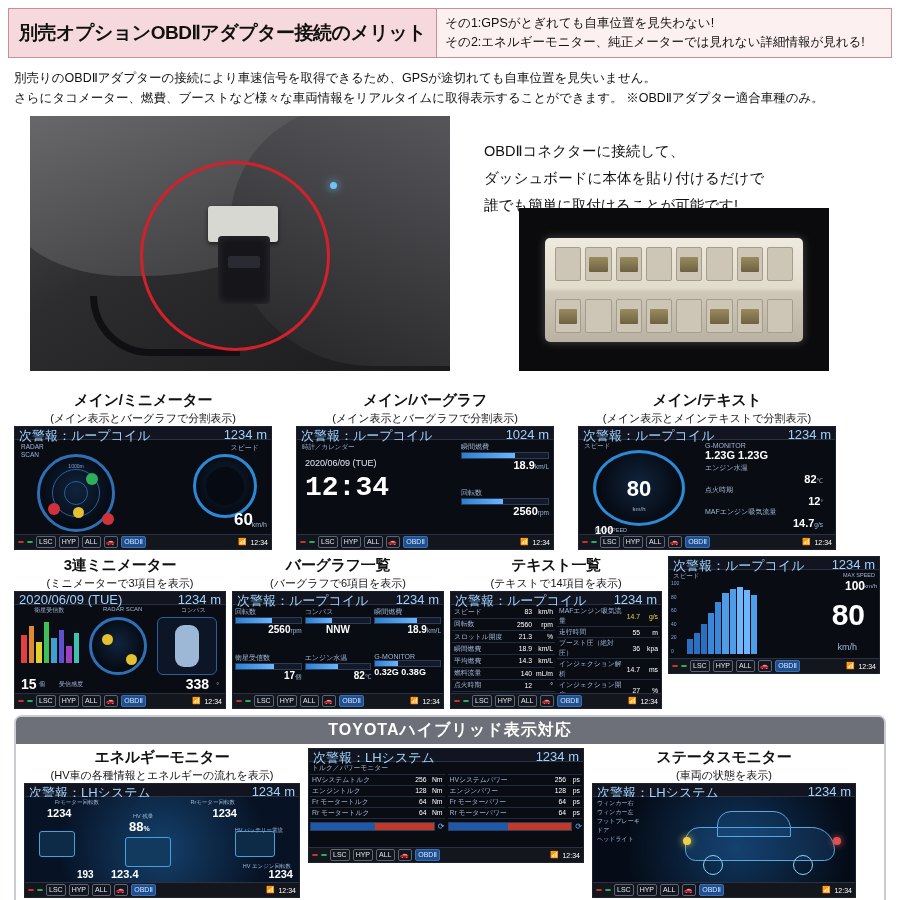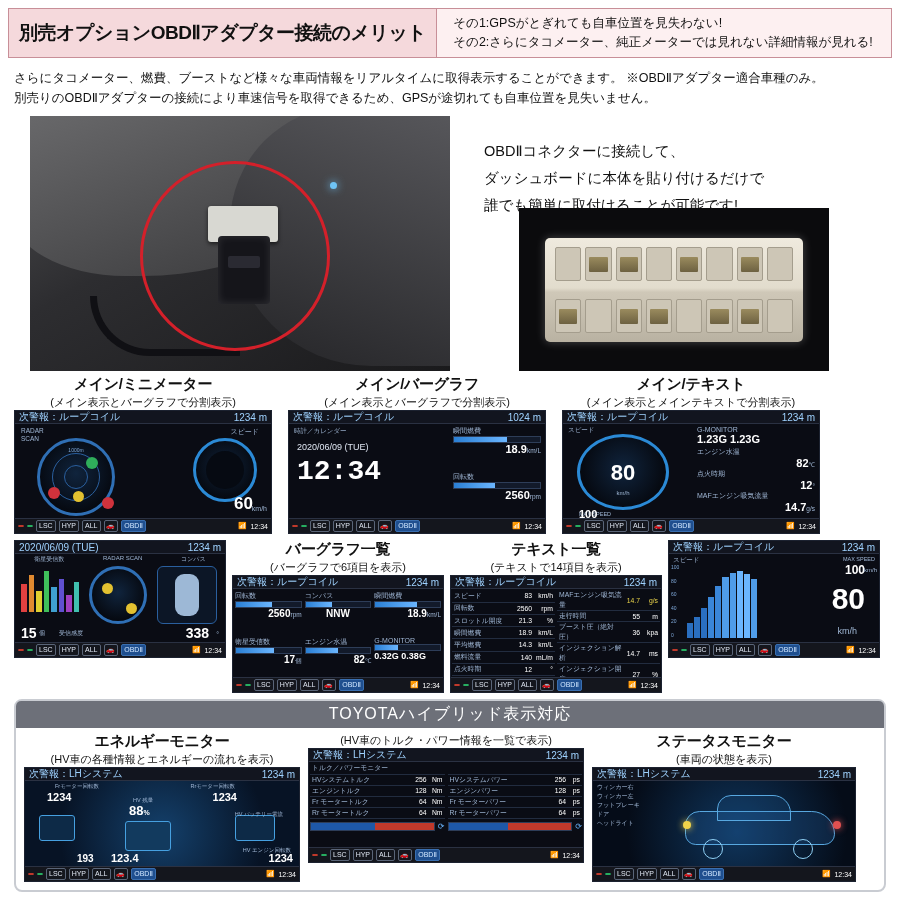--- a/index.html
+++ b/index.html
@@ -25,21 +25,21 @@
     border-right: none;
     display: flex; align-items: center; justify-content: center;
     padding: 0 10px;
     font-size: 19px; font-weight: bold; letter-spacing: -0.5px;
     color: #111; white-space: nowrap;
   }
   .header-sub {
     background: #fdf0f1;
     border: 1px solid #c88f98;
     display: flex; flex-direction: column; justify-content: center;
-    padding: 2px 16px; flex: 1;
+    padding: 2px 8px; flex: 1;
   }
   .header-sub div { font-size: 12.5px; line-height: 1.5; white-space: nowrap; }
 
   
   .lead { margin: 10px 14px 8px 14px; }
   .lead div { font-size: 12.5px; line-height: 1.6; }
 
   
   .top-row { position: relative; margin: 2px 14px 0 14px; height: 255px; }
   .photo-dash {
@@ -123,22 +123,22 @@
   .cap .t2 { font-size: 11px; margin-top: 1px; }
 
   
   .screen {
     background: #0a0c14; border: 1px solid #1c2230;
     position: relative; overflow: hidden;
     font-size: 8px; color: #fff;
   }
   .scr-top {
     height: 13px; background: #12151f; border-bottom: 1px solid #2a3142;
-    display: flex; align-items: center; justify-content: space-between;
-    padding: 0 4px; font-size: 10px; color: #9fd2ff;
+    display: flex; justify-content: space-between;
+    padding: 0 4px; font-size: 13px; color: #9fd2ff;
   }
   .scr-body { position: absolute; left: 0; right: 0; top: 13px; bottom: 15px; }
   .scr-bot {
     position: absolute; left: 0; right: 0; bottom: 0; height: 15px;
     background: #14161d; border-top: 1px solid #2a3142;
     display: flex; align-items: center; gap: 3px; padding: 0 3px;
     font-size: 7px; color: #dfe6f2;
   }
   .chip { border: 1px solid #5a6578; border-radius: 2px; padding: 0 2px; line-height: 10px; }
   .chip.red { background:#c0392b; border-color:#c0392b; }
@@ -168,46 +168,46 @@
   
   .toyota-box {
     margin: 6px 14px 0 14px;
     border: 2px solid #c9ccd2;
     border-radius: 8px;
     background: #fff;
     padding: 0 0 8px 0;
   }
   .toyota-title {
     background: #6d7079; color: #fff; text-align: center;
-    font-size: 16px; font-weight: normal; letter-spacing: 1px;
+    font-size: 16px; font-weight: bold; letter-spacing: 1px;
     padding: 3px 0; border-radius: 5px 5px 0 0;
   }
 
   .text-table { width:100%; border-collapse: collapse; font-size:6.8px; }
   .text-table td { border-bottom: 1px solid #222c3f; padding: 0 2px; height: 11px; }
   .text-table td.l { color:#9fb6d4; }
   .text-table td.v { color:#fff; text-align:right; }
   .text-table td.y { color:#e8d24a; text-align:right; }
 </style>
 </head>
 <body>
 
 <div class="page">
 
   <div class="header">
     <div class="header-title">別売オプションOBDⅡアダプター接続のメリット</div>
     <div class="header-sub">
       <div>その1:GPSがとぎれても自車位置を見失わない!</div>
-      <div>その2:さらにタコメーター、純正メーターでは見れない詳細情報が見れる!</div>
+      <div>その2:エネルギーモニター、純正メーターでは見れない詳細情報が見れる!</div>
     </div>
   </div>
 
   <div class="lead">
+    <div>別売りのOBDⅡアダプターの接続により車速信号を取得できるため、GPSが途切れても自車位置を見失いません。</div>
     <div>さらにタコメーター、燃費、ブーストなど様々な車両情報をリアルタイムに取得表示することができます。 ※OBDⅡアダプター適合車種のみ。</div>
-    <div>別売りのOBDⅡアダプターの接続により車速信号を取得できるため、GPSが途切れても自車位置を見失いません。</div>
   </div>
 
   <div class="top-row">
     <div class="photo-dash">
       <div class="dash-shape1"></div>
       <div class="dash-shape2"></div>
       <div class="dash-plug"></div>
       <div class="dash-conn"></div>
       <div class="dash-cable"></div>
       <div class="dash-circle"></div>
@@ -239,21 +239,21 @@
           <span class="pin metal"></span>
           <span class="pin"></span>
           <span class="pin metal"></span>
           <span class="pin metal"></span>
           <span class="pin"></span>
         </div>
       </div>
     </div>
   </div>
 
-  <div style="display:flex; gap:16px; margin:4px 14px 0 14px;">
+  <div style="display:flex; gap:24px; margin:20px 14px 0 14px;">
 
     <div style="width:258px">
       <div class="cap">
         <div class="t1">メイン/ミニメーター</div>
         <div class="t2">(メイン表示とバーグラフで分割表示)</div>
       </div>
       <div class="screen" style="height:124px">
         <div class="scr-top">
           <span>次警報：ループコイル</span>
           <span>1234 m</span>
@@ -346,21 +346,21 @@
         </div>
         <div class="scr-body">
           <div style="position:absolute;left:5px;top:2px;font-size:6.5px;color:#9fb6d4">スピード</div>
           <div class="ring" style="position:absolute;left:14px;top:10px;width:92px;height:76px;border-radius:50%;border-color:#2b8ad6">
             <div style="position:absolute;left:50%;top:52%;transform:translate(-50%,-50%);font-size:22px;font-weight:bold;color:#fff">80</div>
             <div style="position:absolute;left:50%;top:76%;transform:translateX(-50%);font-size:6px;color:#9fb6d4">km/h</div>
           </div>
           <div style="position:absolute;left:16px;bottom:1px;font-size:5.5px;color:#9fb6d4">MAX SPEED</div>
           <div style="position:absolute;left:16px;bottom:-2px;font-size:11px;font-weight:bold;color:#fff">100</div>
 
-          <div style="position:absolute;right:4px;top:2px;width:118px;font-size:7px">
+          <div style="position:absolute;right:12px;top:2px;width:118px;font-size:7px">
             <div class="lbl">G-MONITOR</div>
             <div style="font-size:11px;font-weight:bold;color:#fff">1.23G 1.23G</div>
             <div class="lbl" style="margin-top:2px">エンジン水温</div>
             <div style="text-align:right"><span style="font-size:11px;font-weight:bold">82</span><span class="unit">℃</span></div>
             <div class="lbl">点火時期</div>
             <div style="text-align:right"><span style="font-size:11px;font-weight:bold">12</span><span class="unit">°</span></div>
             <div class="lbl">MAFエンジン吸気流量</div>
             <div style="text-align:right"><span style="font-size:11px;font-weight:bold">14.7</span><span class="unit">g/s</span></div>
           </div>
         </div>
@@ -375,20 +375,24 @@
           <span class="wifi">📶</span>
           <span class="clock">12:34</span>
         </div>
       </div>
     </div>
   </div>
 
   <div style="display:flex; gap:6px; margin:6px 14px 0 14px;">
 
     <div style="width:212px">
+      <div class="cap">
+        <div class="t1">3連ミニメーター</div>
+        <div class="t2">(ミニメーターで3項目を表示)</div>
+      </div>
       <div class="screen" style="height:118px">
         <div class="scr-top">
           <span>2020/06/09 (TUE)</span>
           <span>1234 m</span>
         </div>
         <div class="scr-body">
           <div style="display:flex;justify-content:space-around;font-size:6px;color:#9fb6d4;padding-top:1px">
             <span>衛星受信数</span>
             <span>RADAR SCAN</span>
             <span>コンパス</span>
@@ -691,21 +695,20 @@
             <span class="chip">🚗</span>
             <span class="chip blue">OBDⅡ</span>
             <span class="wifi">📶</span>
             <span class="clock">12:34</span>
           </div>
         </div>
       </div>
 
       <div style="width:276px">
         <div class="cap">
-          <div class="t2">(HV車のトルク・パワー情報を一覧で表示)</div>
         </div>
         <div class="screen" style="height:115px">
           <div class="scr-top">
             <span>次警報：LHシステム</span>
             <span>1234 m</span>
           </div>
           <div class="scr-body" style="padding:1px">
             <div style="display:flex;gap:3px">
               <table class="text-table" style="flex:1">
                 <tbody>

